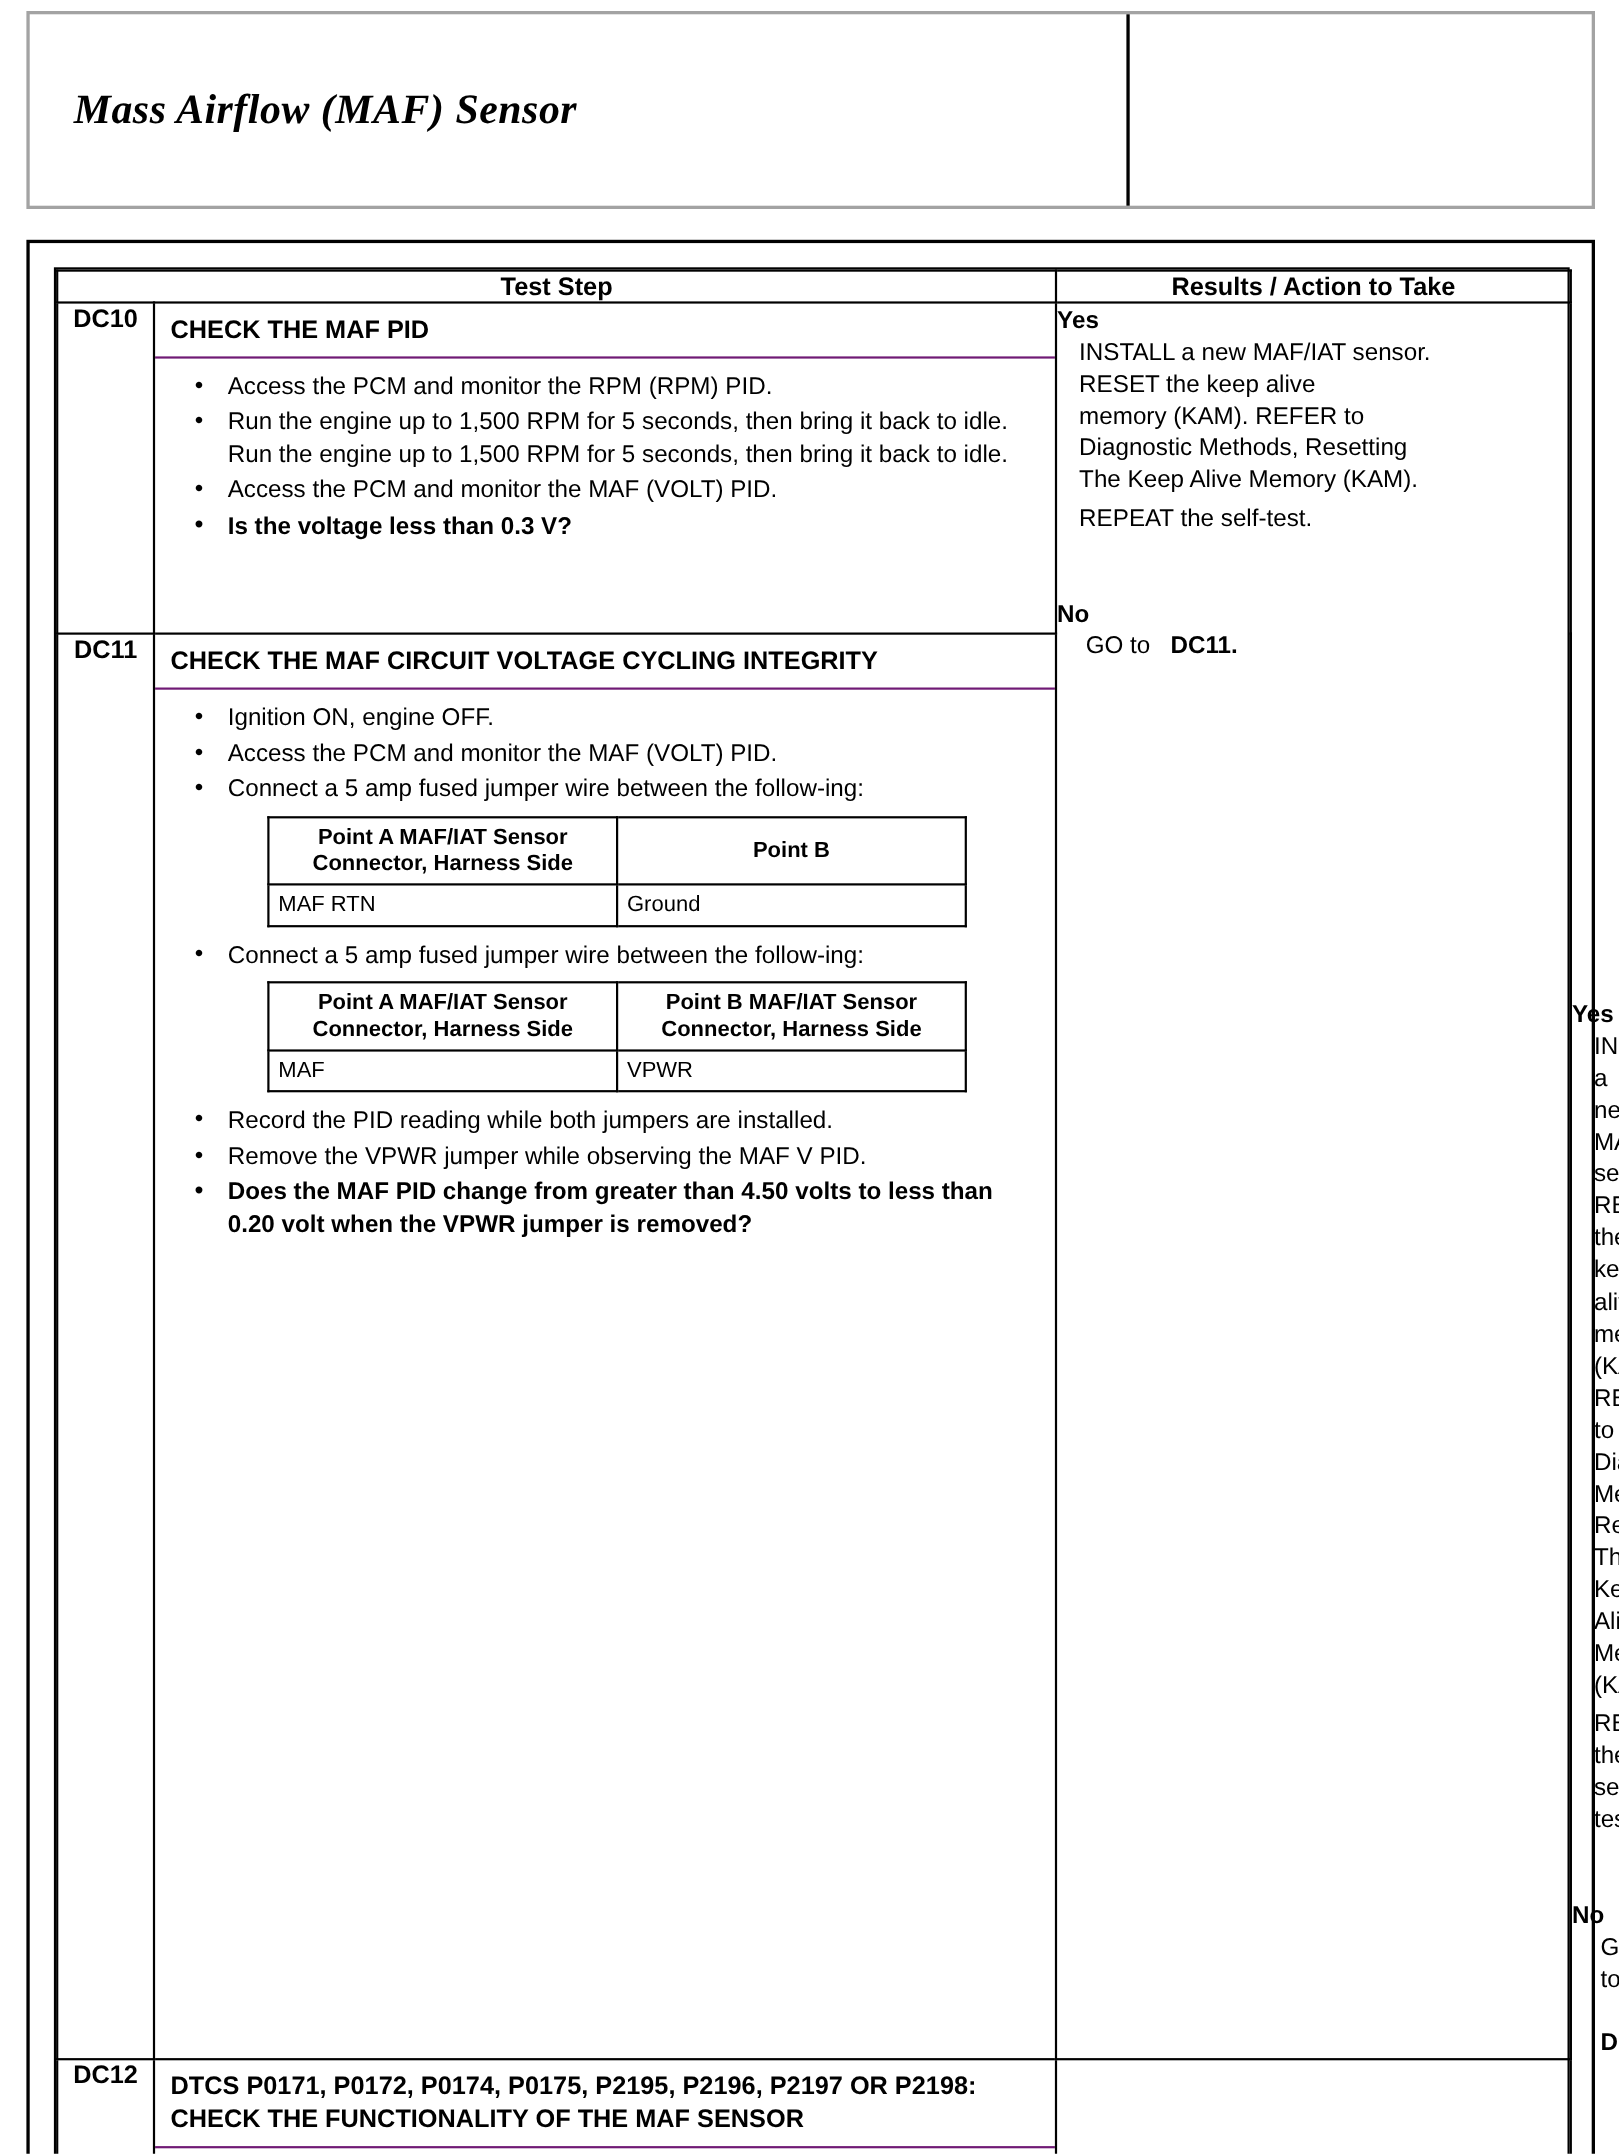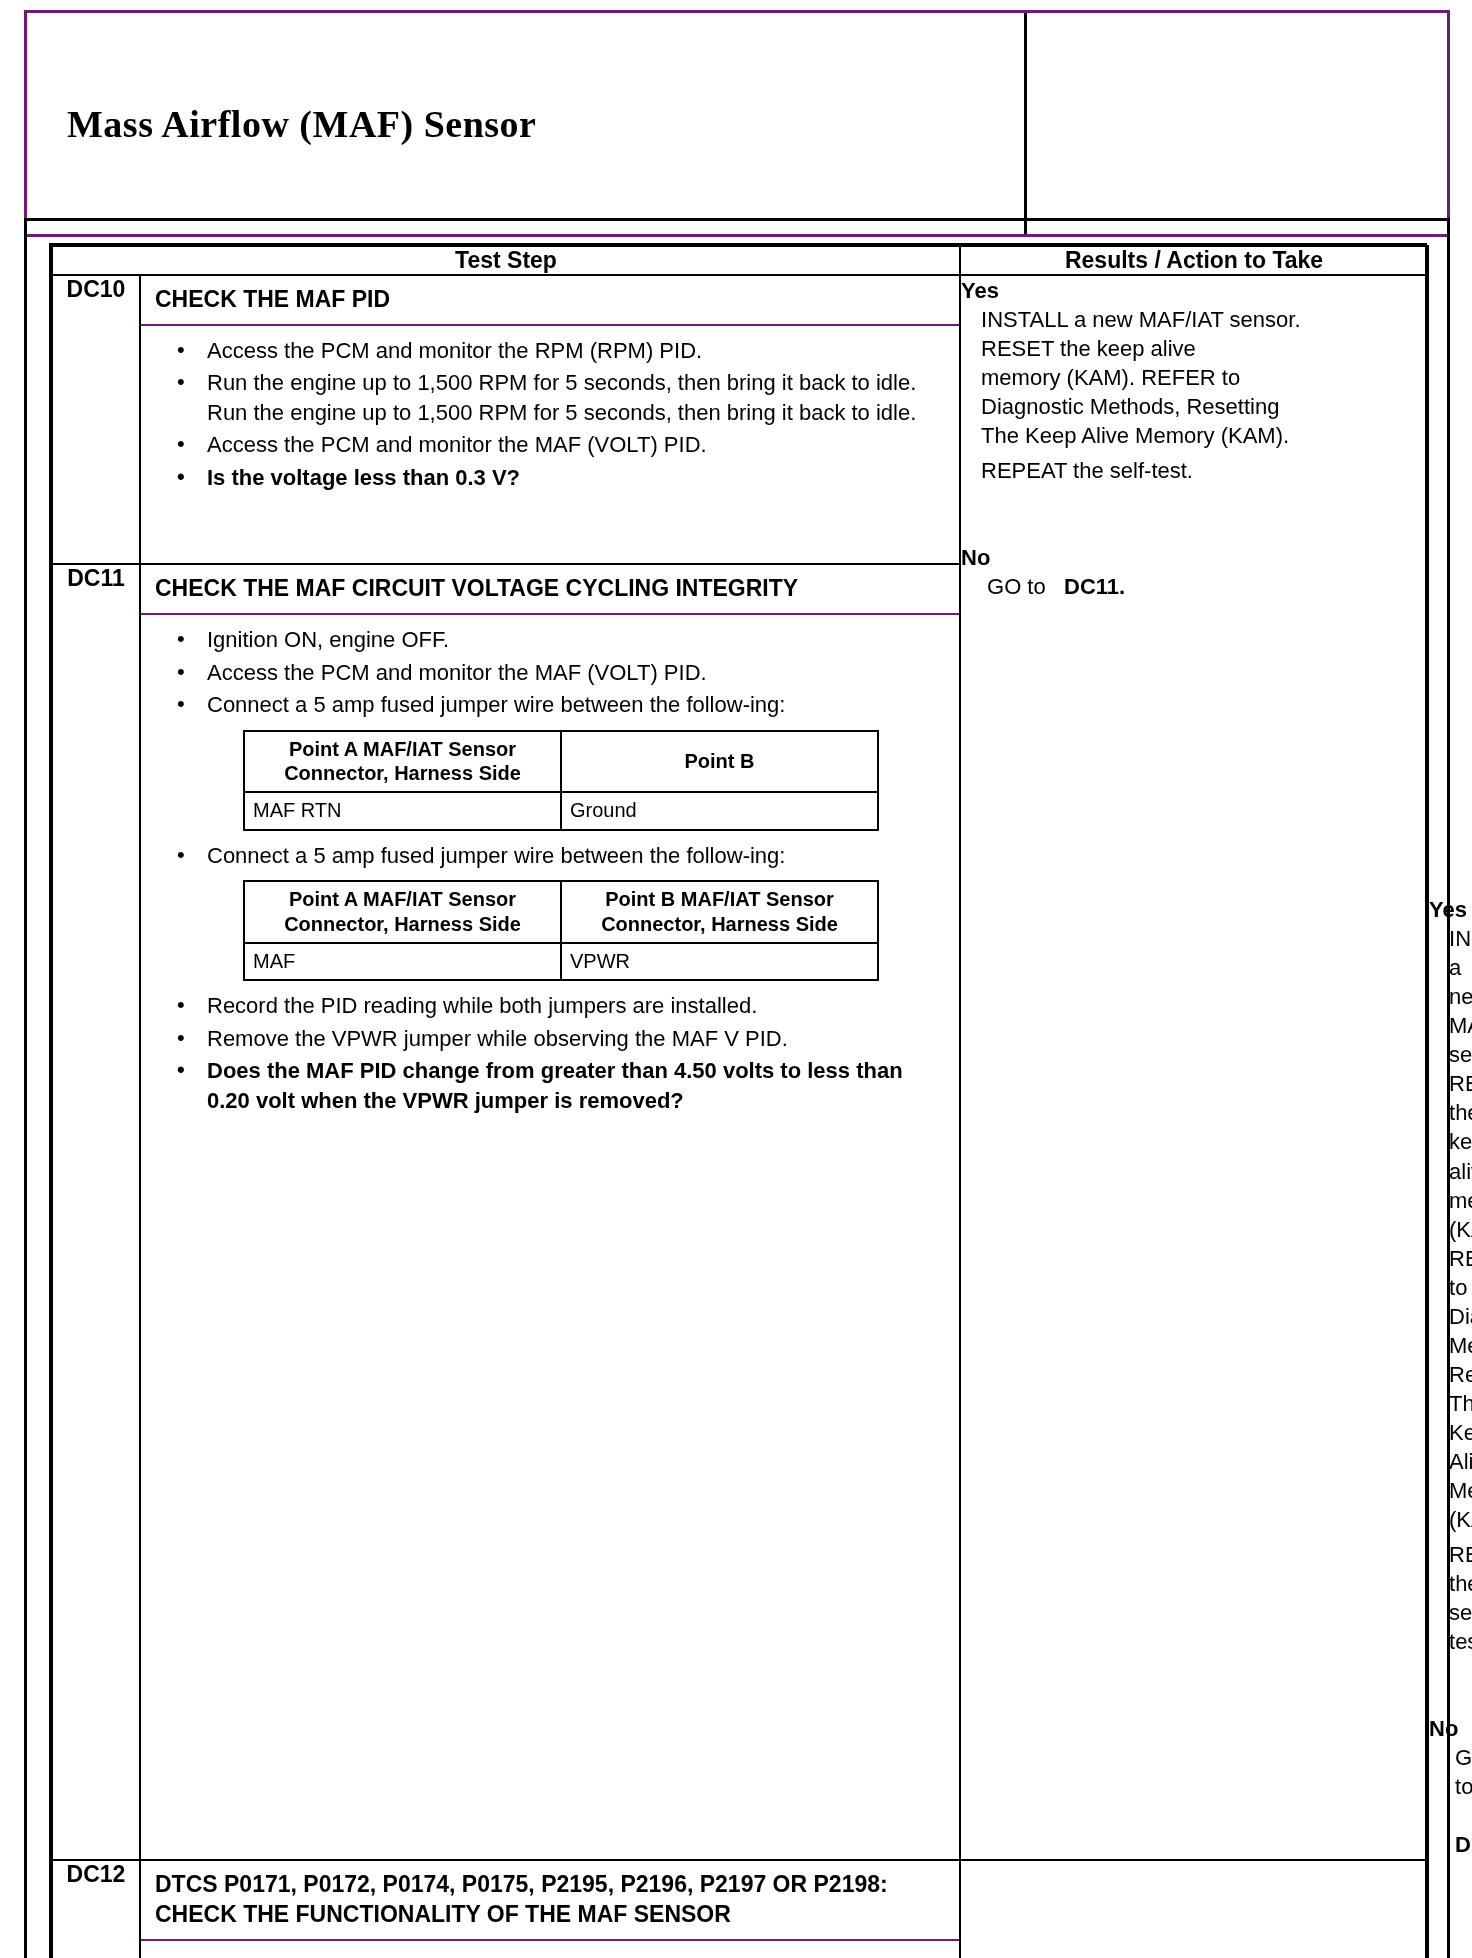--- a/index.html
+++ b/index.html
@@ -21,24 +21,25 @@
     box-sizing: border-box;
     padding: 0;
   }
 
   
   .header {
     position: absolute;
     left: 24px;
     top: 10px;
     width: 1426px;
-    height: 227px;
-    border: 3px solid #701a75;
+    height: 180px;
+    border: 3px solid #a3a3a3;
     box-sizing: border-box;
     display: flex;
+    font-style: italic;
   }
   .header-title-cell {
     flex: 0 0 1000px;
     display: flex;
     align-items: center;
     padding-left: 40px;
     box-sizing: border-box;
     border-right: 3px solid #000;
   }
   .header-title {
@@ -112,21 +113,21 @@
   }
 
   .steptitle {
     font-weight: bold;
     font-size: 23px;
     padding: 9px 10px 9px 14px;
     line-height: 1.30;
     border-bottom: 2px solid #701a75;
   }
   .stepbody {
-    padding: 10px 14px 4px 14px;
+    padding: 10px 14px 16px 14px;
     font-size: 22px;
     line-height: 1.32;
   }
 
   ul.bullets {
     list-style: none;
     margin: 0;
     padding: 0;
   }
   ul.bullets > li {

